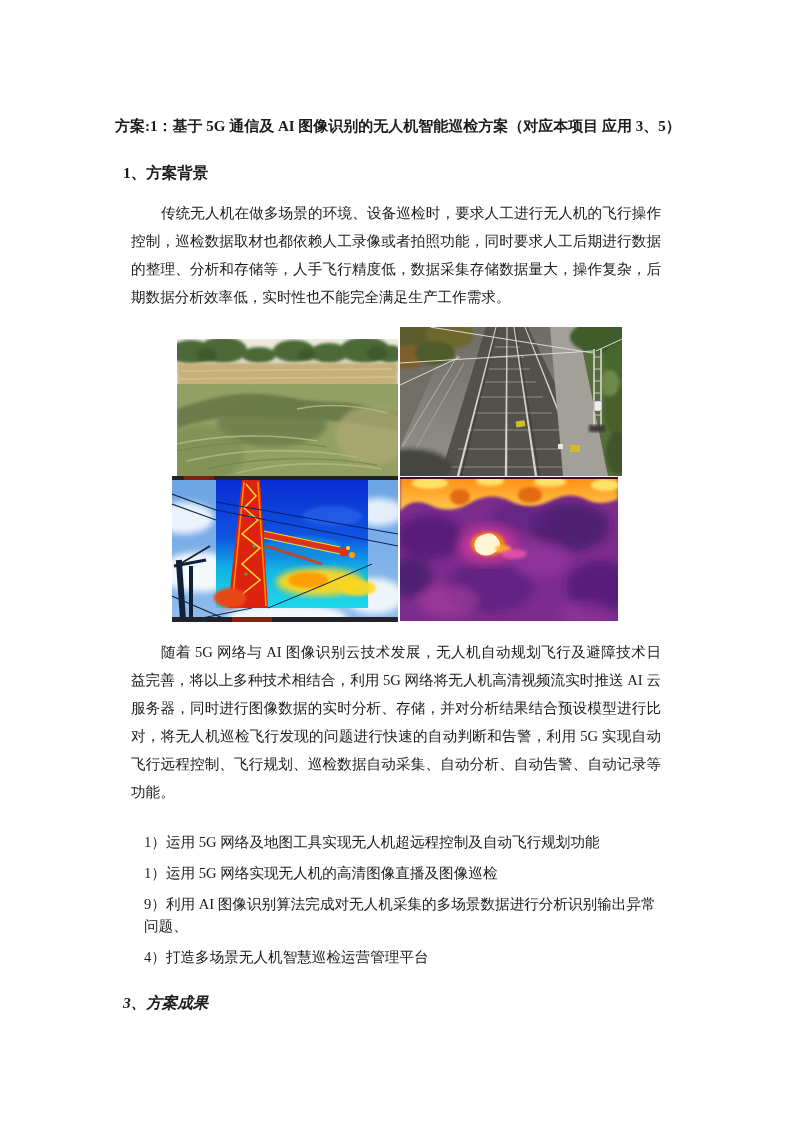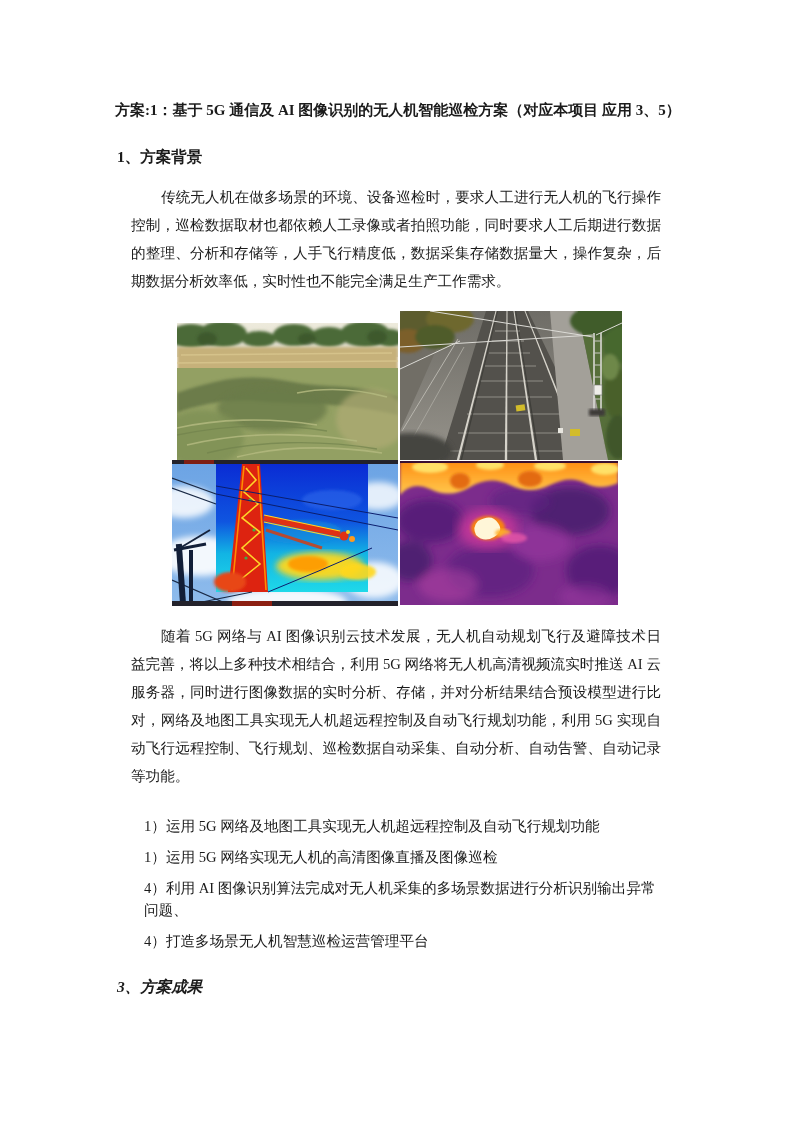--- a/index.html
+++ b/index.html
@@ -11,35 +11,35 @@
     overflow: hidden;
   }
   body {
     position: relative;
     font-family: "Liberation Serif", "DejaVu Serif", serif;
     color: #1b1b1b;
   }
   .doc {
     position: absolute;
     left: 115px;
-    top: 100px;
+    top: 116px;
     width: 562px;
   }
   .doc-title {
     font-size: 15px;
     font-weight: 700;
     line-height: 21px;
     white-space: nowrap;
     margin: 0;
   }
   .sec-h {
     font-size: 15.5px;
     font-weight: 700;
     line-height: 21px;
-    margin: 2px;
+    margin: 8px;
   }
   .h-bg   { margin-top: 25px; }
   .h-goal { margin-top: 17px; }
   .h-res  { margin-top: 24px; font-style: italic; }
   p.bodytext {
     font-size: 14.6px;
     line-height: 28px;
     text-align: justify;
     text-indent: 2.05em;
     margin: 16px;
@@ -331,25 +331,25 @@
         <ellipse cx="88" cy="68" rx="30" ry="20" fill="#d63a9c" opacity="0.75" filter="url(#fb3)"></ellipse>
         <ellipse cx="88" cy="67" rx="17" ry="12" fill="#ff8a00" opacity="0.9" filter="url(#fb1)"></ellipse>
         <path d="M78,60 Q92,52 98,62 Q104,70 94,76 Q84,82 76,74 Q72,66 78,60 Z" fill="#fff6d8"></path>
         <ellipse cx="103" cy="72" rx="8" ry="4" fill="#ffb02a" opacity="0.9" filter="url(#fb1)"></ellipse>
         <ellipse cx="114" cy="77" rx="13" ry="5" fill="#e757a8" opacity="0.8" filter="url(#fb1)"></ellipse>
       </svg>
     </div>
 
   </div>
 
-  <p class="bodytext p2">随着 5G 网络与 AI 图像识别云技术发展，无人机自动规划飞行及避障技术日益完善，将以上多种技术相结合，利用 5G 网络将无人机高清视频流实时推送 AI 云服务器，同时进行图像数据的实时分析、存储，并对分析结果结合预设模型进行比对，网络及地图工具实现无人机超远程控制及自动飞行规划功能，利用 5G 实现自动飞行远程控制、飞行规划、巡检数据自动采集、自动分析、自动告警、自动记录等功能。</p>
+  <p class="bodytext p2">随着 5G 网络与 AI 图像识别云技术发展，无人机自动规划飞行及避障技术日益完善，将以上多种技术相结合，利用 5G 网络将无人机高清视频流实时推送 AI 云服务器，同时进行图像数据的实时分析、存储，并对分析结果结合预设模型进行比对，将无人机巡检飞行发现的问题进行快速的自动判断和告警，利用 5G 实现自动飞行远程控制、飞行规划、巡检数据自动采集、自动分析、自动告警、自动记录等功能。</p>
 
 
   <div class="goals">
     <div class="goal">1）运用 5G 网络及地图工具实现无人机超远程控制及自动飞行规划功能</div>
     <div class="goal">1）运用 5G 网络实现无人机的高清图像直播及图像巡检</div>
-    <div class="goal">4）利用 AI 图像识别算法完成对无人机采集的多场景数据进行分析识别输出异常问题、</div>
+    <div class="goal">9）利用 AI 图像识别算法完成对无人机采集的多场景数据进行分析识别输出异常问题、</div>
     <div class="goal">4）打造多场景无人机智慧巡检运营管理平台</div>
   </div>
 
   <h2 class="sec-h h-res">3、方案成果</h2>
 
 </div>
 
 </body></html>

